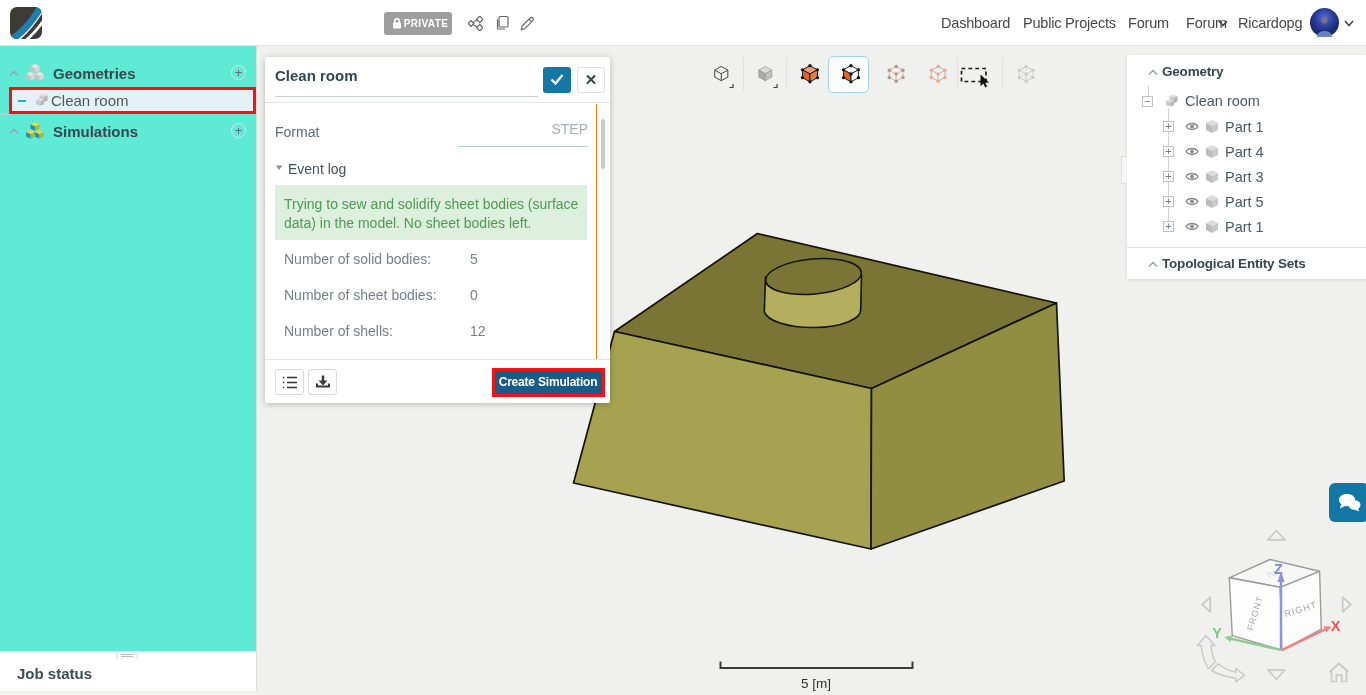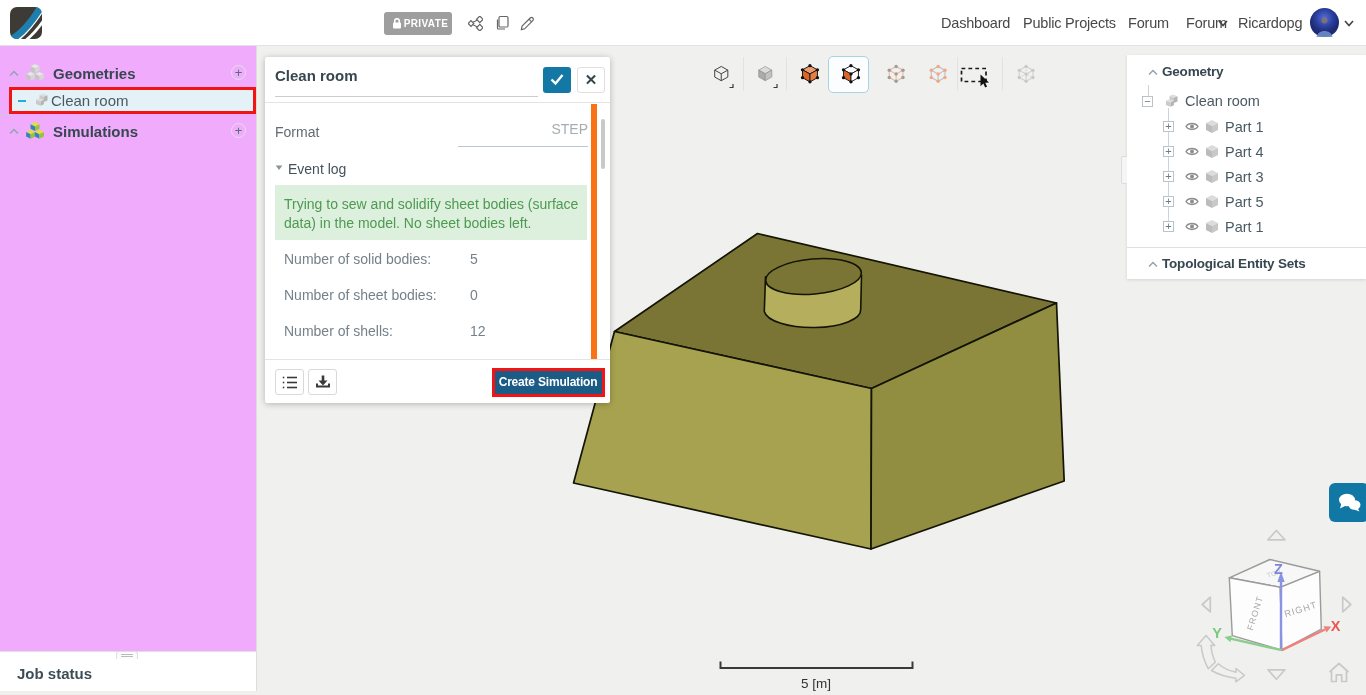--- a/index.html
+++ b/index.html
@@ -4,38 +4,38 @@
 <style>
 * { margin:0; padding:0; box-sizing:border-box; }
 html,body { width:1366px; height:695px; overflow:hidden; font-family:"Liberation Sans",sans-serif; background:#f0f0ee; }
 .abs { position:absolute; }
 
 #topbar { position:absolute; top:0; left:0; width:1366px; height:46px; background:#fff; border-bottom:1px solid #e3e3e3; z-index:60; }
 #title { position:absolute; left:52px; top:15px; font-size:16.5px; font-weight:bold; color:#1b7fae; letter-spacing:-0.7px; }
 #privbadge { position:absolute; left:384px; top:12px; width:68px; height:23px; background:#9e9e9e; border-radius:3px; color:#fff; font-size:10px; font-weight:bold; letter-spacing:0.4px; line-height:23px; text-align:center; padding-left:16px; }
 .topmenu { position:absolute; top:15px; font-size:14.5px; color:#484848; letter-spacing:-0.2px; }
 
-#leftpanel { position:absolute; left:0; top:46px; width:257px; height:605px; background:#f0abfc; border-right:1px solid #ddd; z-index:20; }
+#leftpanel { position:absolute; left:0; top:46px; width:257px; height:605px; background:#5eead4; border-right:1px solid #ddd; z-index:20; }
 #jobstatus { position:absolute; left:0; top:651px; width:257px; height:40px; background:#fff; border-right:1px solid #ddd; border-top:1px solid #e0e0e0; z-index:20; }
 #jobstatus .txt { position:absolute; left:17px; top:13px; font-size:15px; font-weight:bold; color:#3d4d55; }
 #jobhandle { position:absolute; left:116px; top:651px; width:22px; height:8px; background:#fbfbfb; border:1px solid #ddd; border-bottom:none; border-radius:3px 3px 0 0; z-index:21; }
 #jobhandle:after { content:""; position:absolute; left:4px; top:2px; width:12px; height:1px; background:#bbb; box-shadow:0 2px 0 #bbb; }
 .treehead { position:absolute; font-size:15px; font-weight:bold; color:#37474f; }
 .treeitem { position:absolute; font-size:15px; color:#4a5a63; }
 .pluscirc { position:absolute; width:15px; height:15px; border:1px solid #dde3e6; border-radius:50%; color:#546e7a; font-size:13px; line-height:13px; text-align:center; }
 #cleanroomrow { position:absolute; left:9px; top:41px; width:247px; height:27px; background:#e4f2f8; border:3px solid #f11414; z-index:22; }
 .chev { position:absolute; width:10px; height:10px; }
 
 #fpanel { position:absolute; left:265px; top:57px; width:345px; height:346px; background:#fff; border-radius:2px; box-shadow:0 1px 6px rgba(0,0,0,0.25); z-index:30; }
 #fpanel .hdr { position:absolute; left:0; top:0; width:345px; height:46px; border-bottom:1px solid #e4e4e4; }
 #fpanel .title { position:absolute; left:10px; top:10px; width:263px; font-size:15px; font-weight:bold; color:#37474f; border-bottom:1px solid #c9ced1; height:30px; }
 .sqbtn { position:absolute; width:28px; height:26px; border-radius:3px; }
 #btn-ok { left:278px; top:10px; background:#1478a6; }
 #btn-x { left:312px; top:10px; background:#fff; border:1px solid #e0e0e0; color:#37474f; font-size:15px; font-weight:bold; text-align:center; line-height:24px; }
-#fpanel .body { position:absolute; left:0; top:47px; width:332px; height:255px; border-right:6px solid #f97316; }
+#fpanel .body { position:absolute; left:0; top:47px; width:332px; height:255px; border-right:1px solid #f97316; }
 .formlbl { position:absolute; left:10px; top:20px; font-size:14px; color:#5f6b72; }
 .formval { position:absolute; left:193px; top:14px; width:130px; font-size:14px; color:#a6adb2; text-align:right; border-bottom:1px solid #b9c9d1; height:29px; line-height:23px; }
 .evtlog { position:absolute; left:23px; top:57px; font-size:14px; color:#44525a; }
 .evtchev { position:absolute; left:10px; top:59px; font-size:8px; color:#8a9499; transform:scaleX(1.4); }
 #greenbox { position:absolute; left:10px; top:81px; width:312px; height:55px; background:#ddefdd; border-radius:0; color:#4d9a51; font-size:14px; line-height:19px; padding:10px 8px 0 9px; }
 .nrow { position:absolute; left:19px; font-size:14px; color:#75818a; }
 .nval { position:absolute; left:205px; font-size:14px; color:#75818a; }
 #fscroll { position:absolute; left:336px; top:62px; width:4px; height:50px; background:#c9c9c9; border-radius:2px; }
 #fpanel .ftr { position:absolute; left:0; top:302px; width:345px; height:44px; border-top:1px solid #e4e4e4; }
 .ftrbtn { position:absolute; top:9px; width:29px; height:26px; border:1px solid #d9d9d9; border-radius:3px; background:#fff; }

